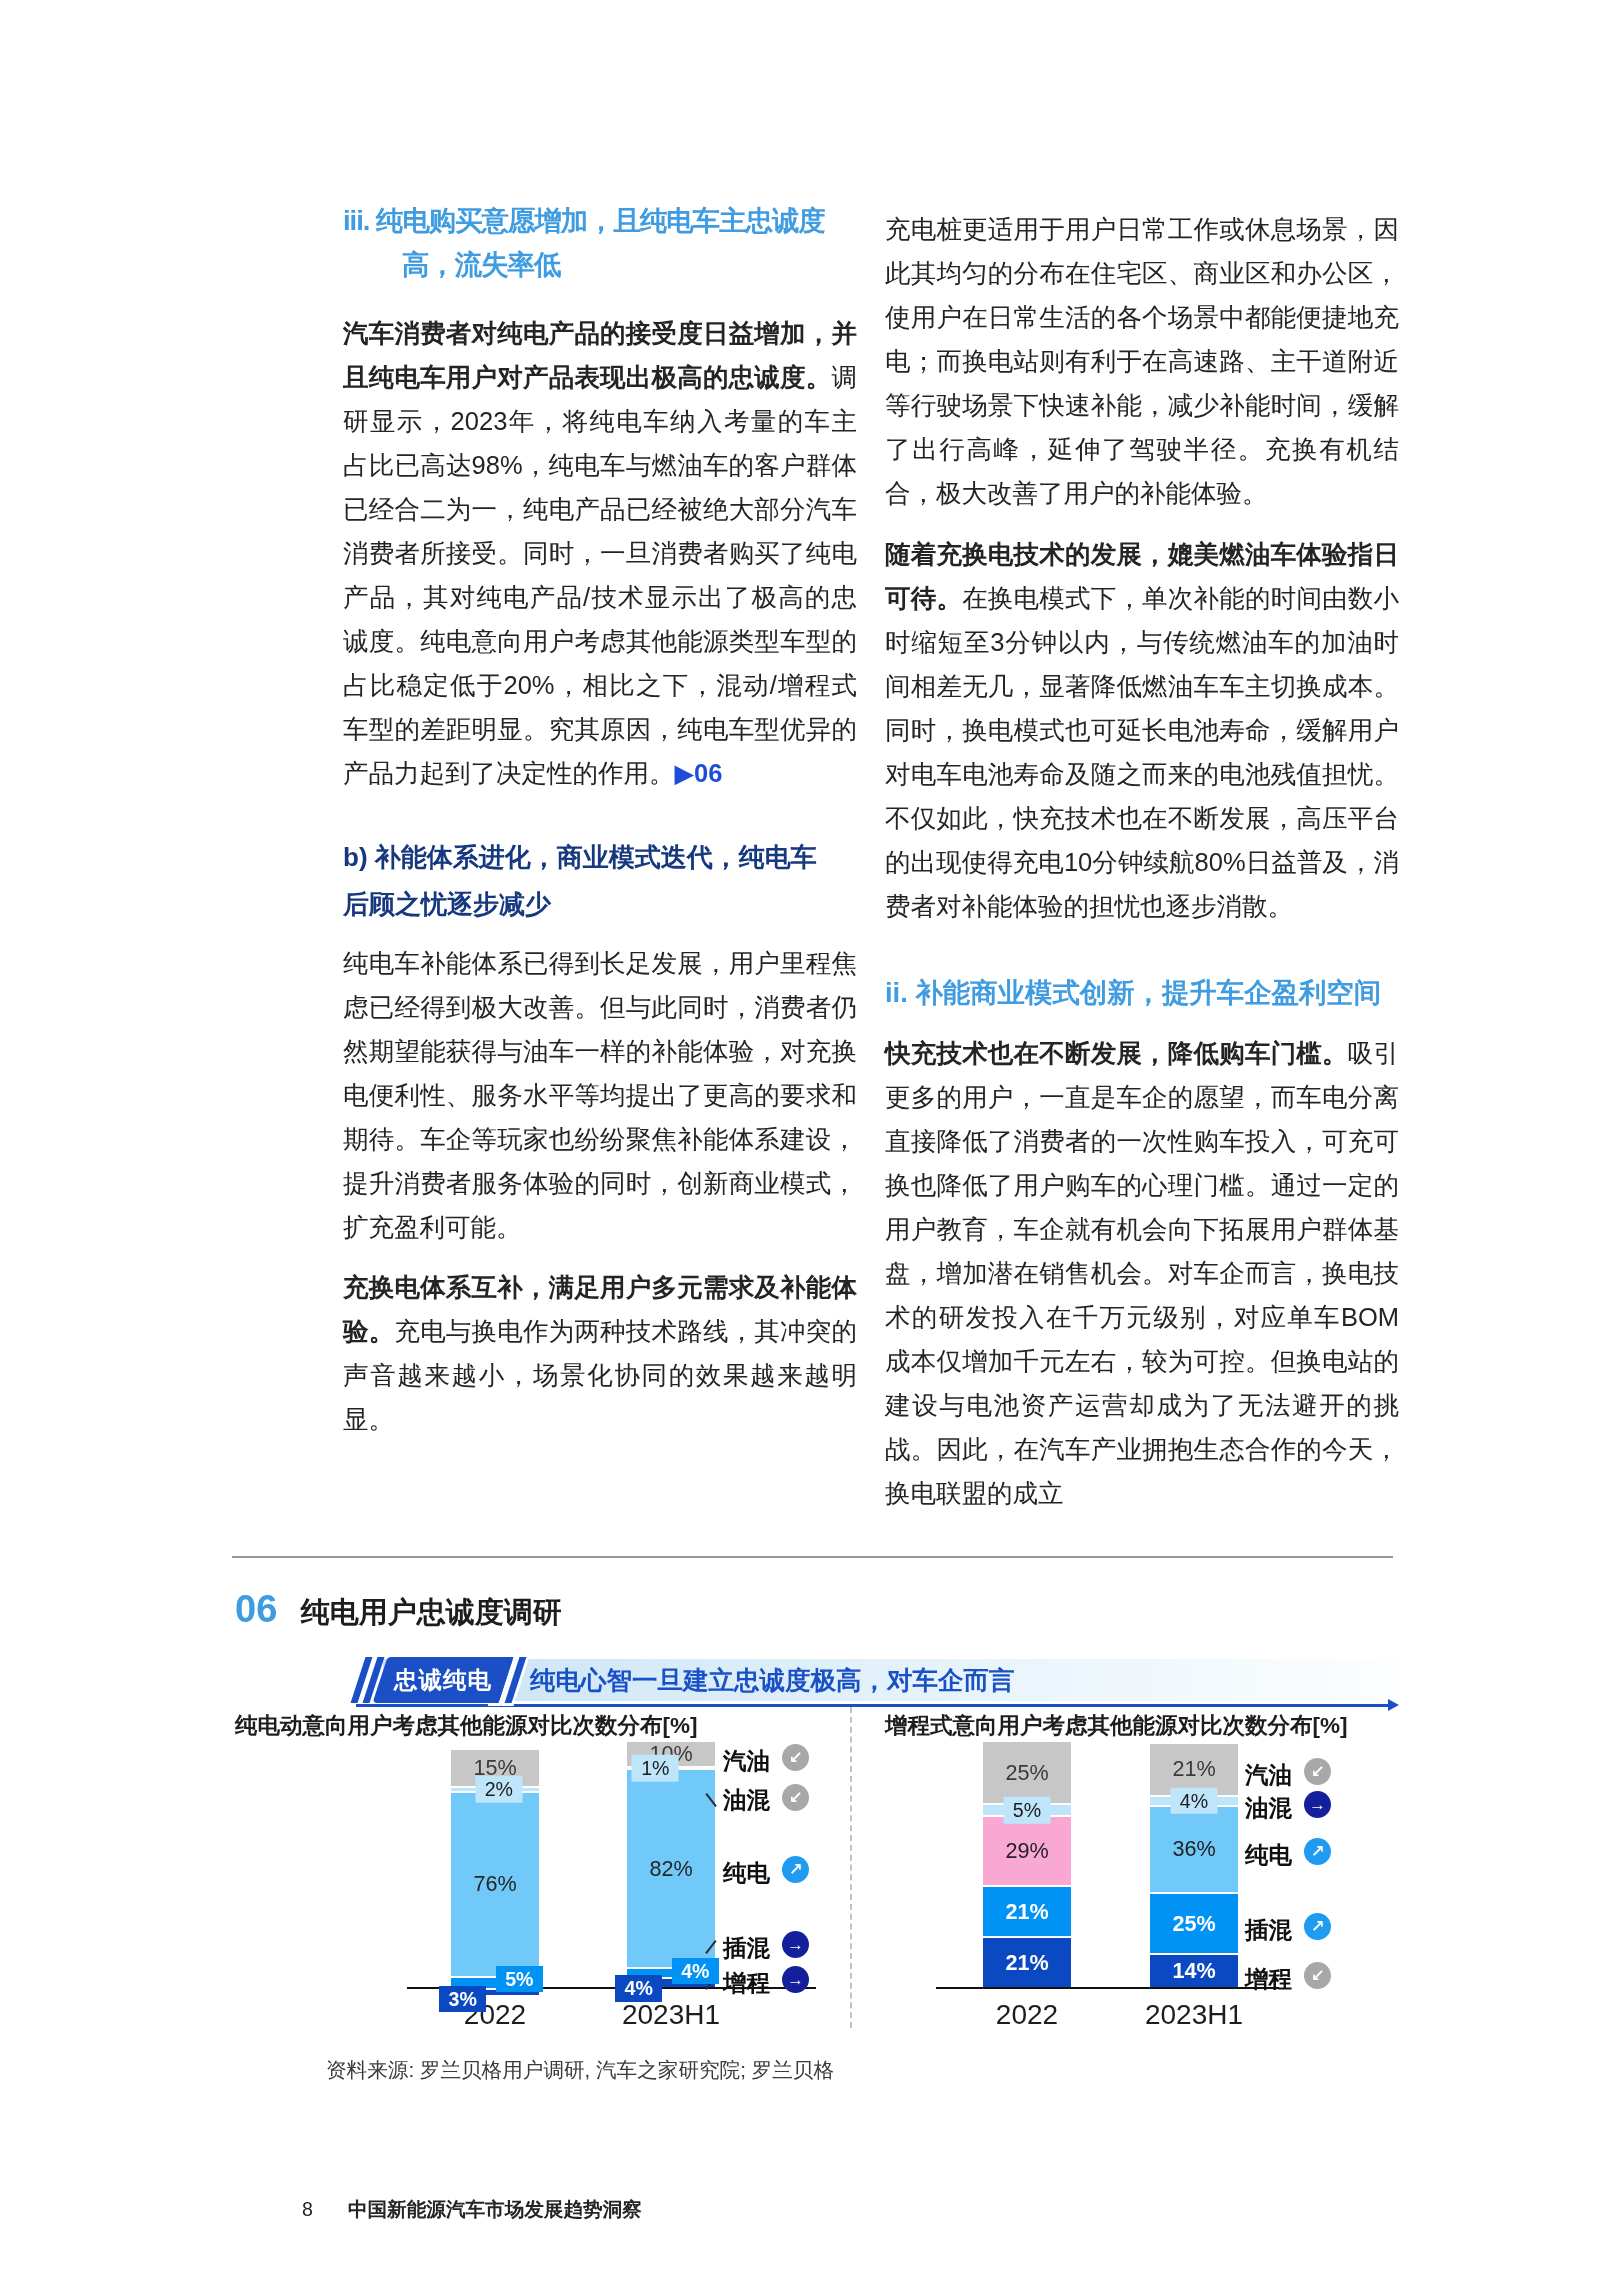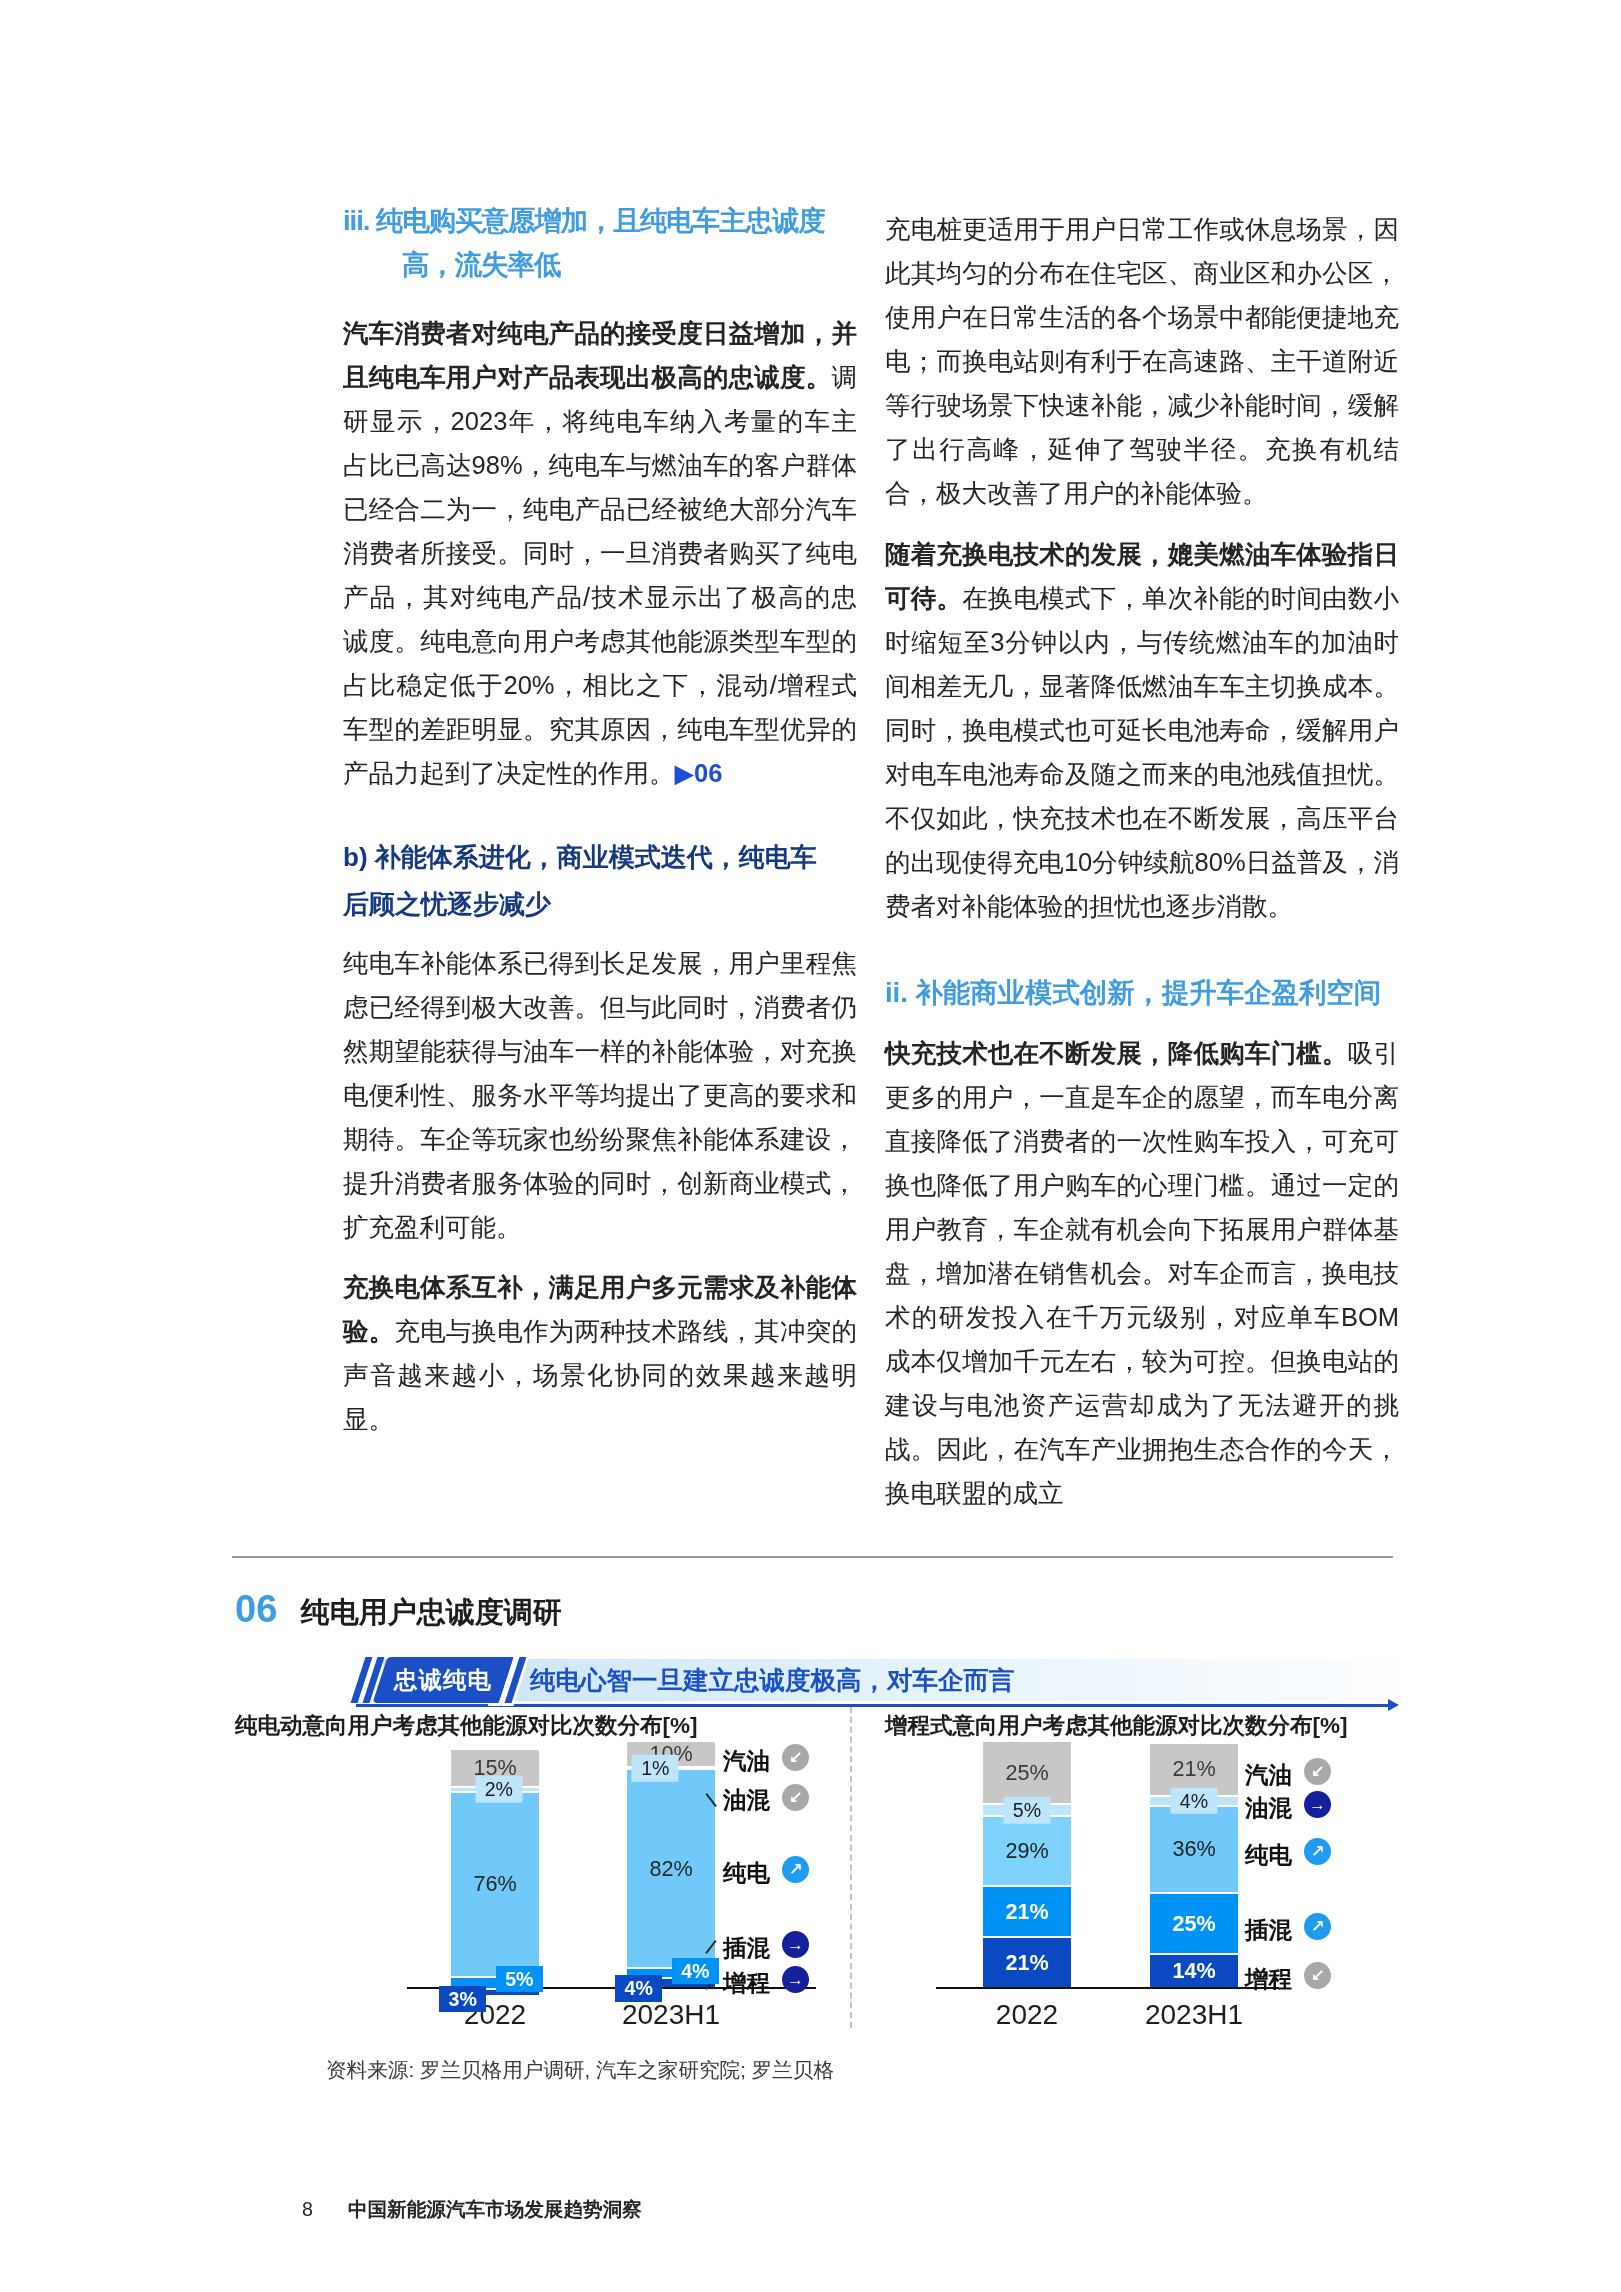--- a/index.html
+++ b/index.html
@@ -166,21 +166,21 @@
   <div class="chart-title">增程式意向用户考虑其他能源对比次数分布[%]</div>
   <div class="plot">
       <div class="baseline" style="left: 51px; width: 343px; top: 277px;"></div>
       <div class="bar" style="left: 98px; width: 88px; top: 32px; height: 245px;">
         <div class="seg seg-in" style="height: 61px; background: rgb(199, 199, 200);">
           <span class="lab-in" style="color: rgb(58, 58, 58); font-weight: normal;">25%</span>
         </div>
         <div class="seg" style="height: 12px; background: rgb(191, 229, 251); border-top: 2px solid rgb(255, 255, 255);">
           <span class="tag tag-c" style="color: rgb(29, 29, 29); font-weight: normal; background: rgb(191, 229, 251); left: calc(50% + 0px);">5%</span>
         </div>
-        <div class="seg seg-in" style="height: 70px; background: #7dd3fc; border-top: 2px solid rgb(255, 255, 255);">
+        <div class="seg seg-in" style="height: 70px; background: #f9a8d4; border-top: 2px solid rgb(255, 255, 255);">
           <span class="lab-in" style="color: rgb(34, 34, 34); font-weight: normal;">29%</span>
         </div>
         <div class="seg seg-in" style="height: 51px; background: rgb(0, 146, 245); border-top: 2px solid rgb(255, 255, 255);">
           <span class="lab-in" style="color: rgb(255, 255, 255); font-weight: bold;">21%</span>
         </div>
         <div class="seg seg-in" style="height: 51px; background: rgb(10, 73, 194); border-top: 2px solid rgb(255, 255, 255);">
           <span class="lab-in" style="color: rgb(255, 255, 255); font-weight: bold;">21%</span>
         </div>
       </div>
       <div class="cat" style="left: 142px; top: 289px;">2022</div>

